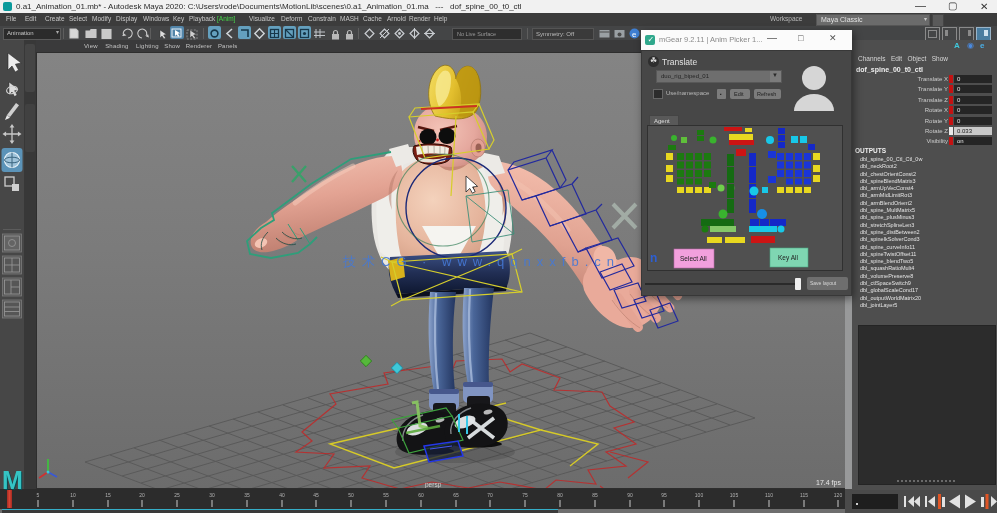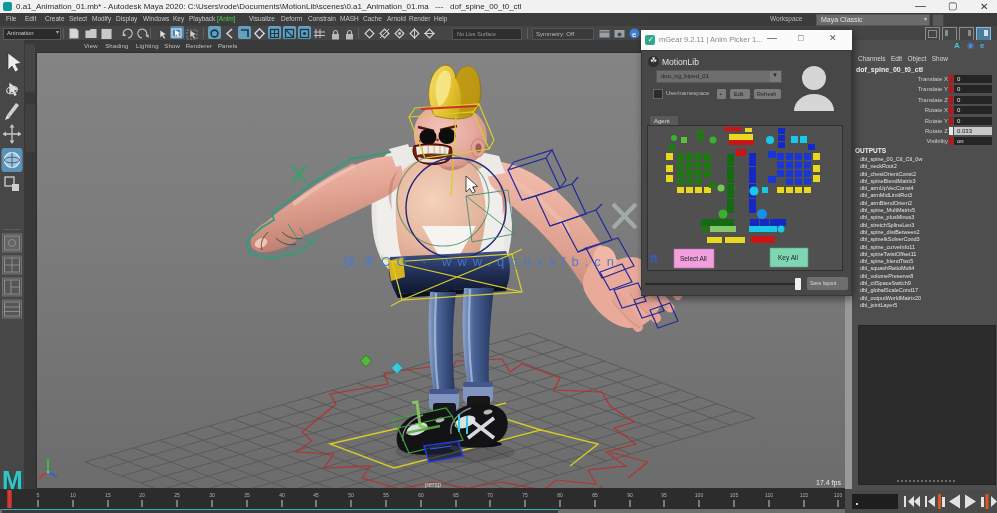--- a/index.html
+++ b/index.html
@@ -609,21 +609,21 @@
     <span class="t" style="left:126px;top:2px;font-size:10px;color:#555;">—</span>
     <span class="t" style="left:157px;top:3px;font-size:9px;color:#555;">□</span>
     <span class="t" style="left:188px;top:3px;font-size:9px;color:#555;">✕</span>
   </div>
 
   <div class="abs" style="left:0;top:20px;width:211px;height:246px;background:#474747;border:1px solid #383838;box-sizing:border-box;">
 
     <div class="abs" style="left:6px;top:5px;width:11px;height:11px;background:#2e2e2e;border-radius:50%;">
         <span style="position:absolute;left:2px;top:0px;font-size:8px;color:#ddd;">☘</span>
       </div>
-    <span class="t" style="left:20px;top:6px;font-size:8.5px;color:#e2e2e2;">MotionLib</span>
+    <span class="t" style="left:20px;top:6px;font-size:8.5px;color:#e2e2e2;">Translate</span>
 
     <div class="abs" style="left:14px;top:19px;width:124px;height:11px;background:#6e6e6e;border:1px solid #585858;">
       <span style="position:absolute;left:4px;top:2px;font-size:6px;color:#252525;">duo_rig_biped_01</span>
       <div style="position:absolute;right:0;top:0;width:11px;height:11px;background:#7c7c7c;">
           <span style="position:absolute;left:2px;top:1px;font-size:6px;color:#2a2a2a;">▼</span>
         </div>
     </div>
 
     <div class="abs" style="left:11px;top:38px;width:8px;height:8px;background:#2c2c2c;border:1px solid #666;"></div>
     <span class="t" style="left:24px;top:39px;font-size:6px;color:#b8b8b8;">Use/namespace</span>

